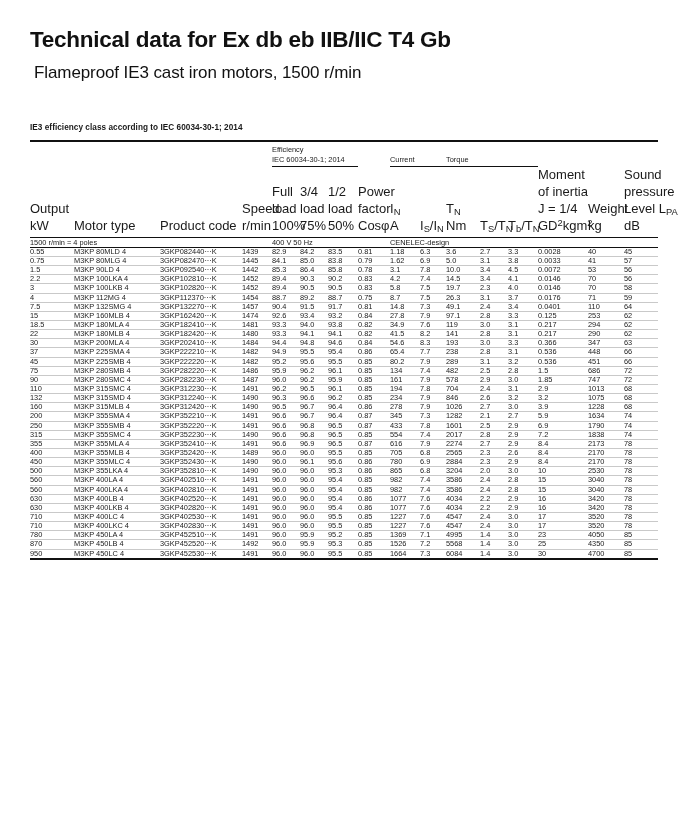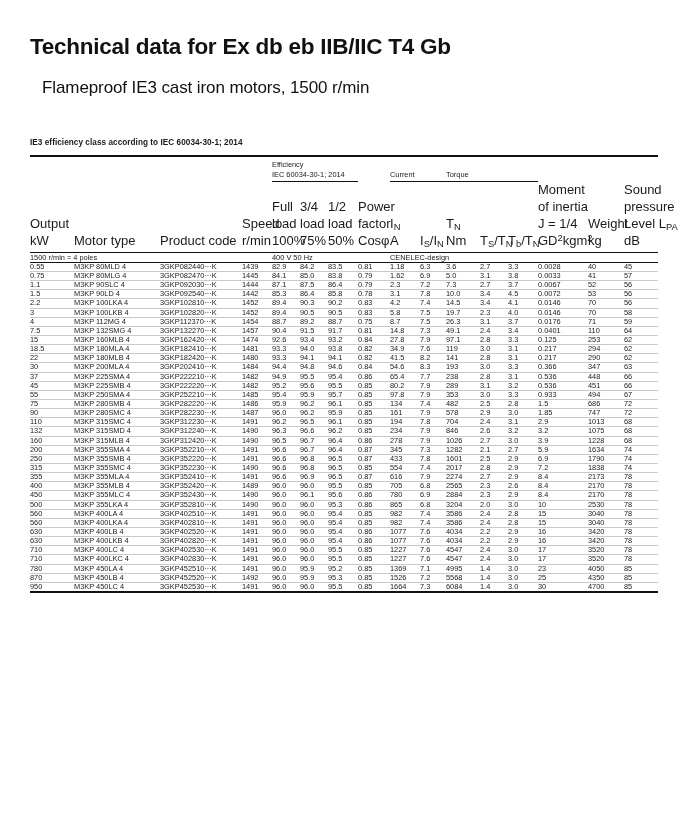--- a/index.html
+++ b/index.html
@@ -13,33 +13,33 @@
     height: 820px;
     font-family: "Liberation Sans", sans-serif;
     color: #1a1a1a;
     overflow: hidden;
   }
   .page {
     position: relative;
     width: 688px;
     height: 820px;
     box-sizing: border-box;
-    padding: 16px 30px;
+    padding: 9px 30px;
   }
   h1.doc-title {
     margin: 0;
     padding-top: 18px;
     font-size: 22.5px;
     font-weight: bold;
     letter-spacing: -0.25px;
     line-height: 1.15;
     color: #111;
   }
   .doc-subtitle {
-    margin: 12px;
+    margin: 4px;
     padding-top: 6px;
     font-size: 17px;
     font-weight: normal;
     letter-spacing: -0.1px;
     line-height: 1.15;
     color: #111;
   }
   .spec-lines {
     margin-top: 40px;
     font-size: 8.2px;
@@ -284,38 +284,20 @@
           <td>1.62</td>
           <td>6.9</td>
           <td>5.0</td>
           <td>3.1</td>
           <td>3.8</td>
           <td>0.0033</td>
           <td>41</td>
           <td>57</td>
         </tr>
         <tr class="data-row">
-          <td>1.1</td>
-          <td>M3KP 90SLC 4</td>
-          <td>3GKP092030···K</td>
-          <td>1444</td>
-          <td>87.1</td>
-          <td>87.5</td>
-          <td>86.4</td>
-          <td>0.79</td>
-          <td>2.3</td>
-          <td>7.2</td>
-          <td>7.3</td>
-          <td>2.7</td>
-          <td>3.7</td>
-          <td>0.0067</td>
-          <td>52</td>
-          <td>56</td>
-        </tr>
-        <tr class="data-row">
           <td>1.5</td>
           <td>M3KP 90LD 4</td>
           <td>3GKP092540···K</td>
           <td>1442</td>
           <td>85.3</td>
           <td>86.4</td>
           <td>85.8</td>
           <td>0.78</td>
           <td>3.1</td>
           <td>7.8</td>
@@ -500,38 +482,20 @@
           <td>80.2</td>
           <td>7.9</td>
           <td>289</td>
           <td>3.1</td>
           <td>3.2</td>
           <td>0.536</td>
           <td>451</td>
           <td>66</td>
         </tr>
         <tr class="data-row">
-          <td>55</td>
-          <td>M3KP 250SMA 4</td>
-          <td>3GKP252210···K</td>
-          <td>1485</td>
-          <td>95.4</td>
-          <td>95.9</td>
-          <td>95.7</td>
-          <td>0.85</td>
-          <td>97.8</td>
-          <td>7.9</td>
-          <td>353</td>
-          <td>3.0</td>
-          <td>3.3</td>
-          <td>0.933</td>
-          <td>494</td>
-          <td>67</td>
-        </tr>
-        <tr class="data-row">
           <td>75</td>
           <td>M3KP 280SMB 4</td>
           <td>3GKP282220···K</td>
           <td>1486</td>
           <td>95.9</td>
           <td>96.2</td>
           <td>96.1</td>
           <td>0.85</td>
           <td>134</td>
           <td>7.4</td>

